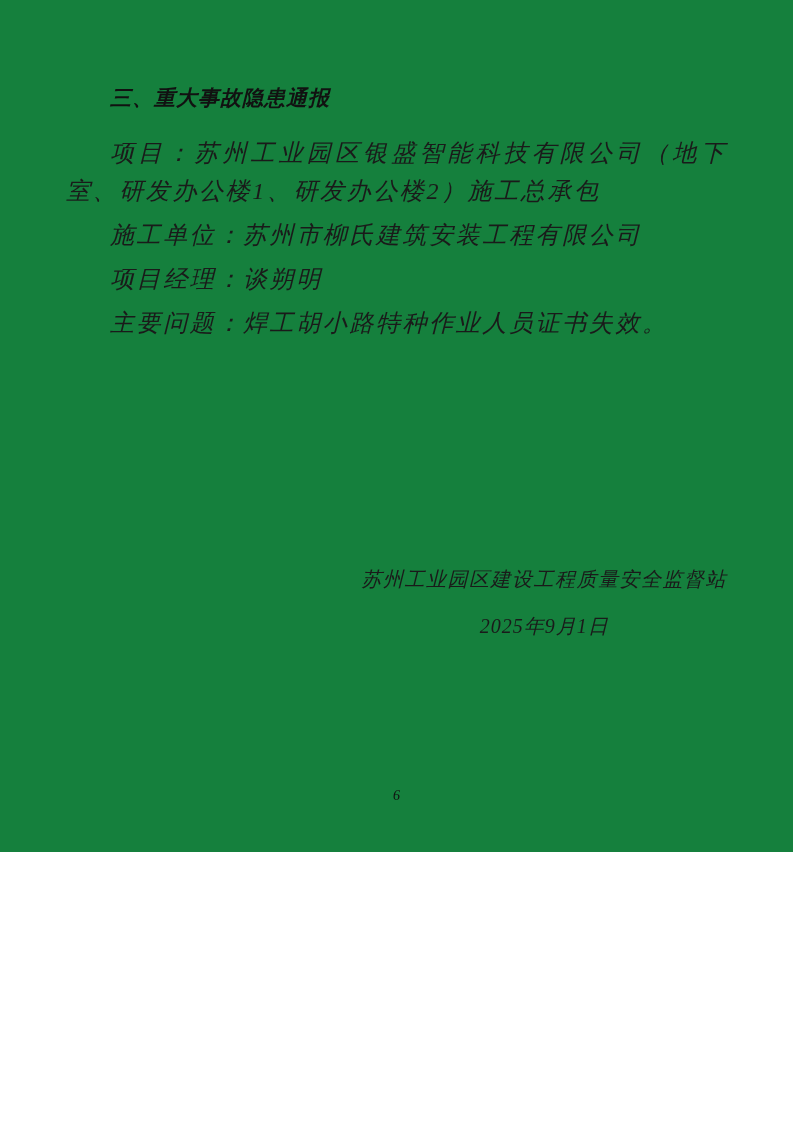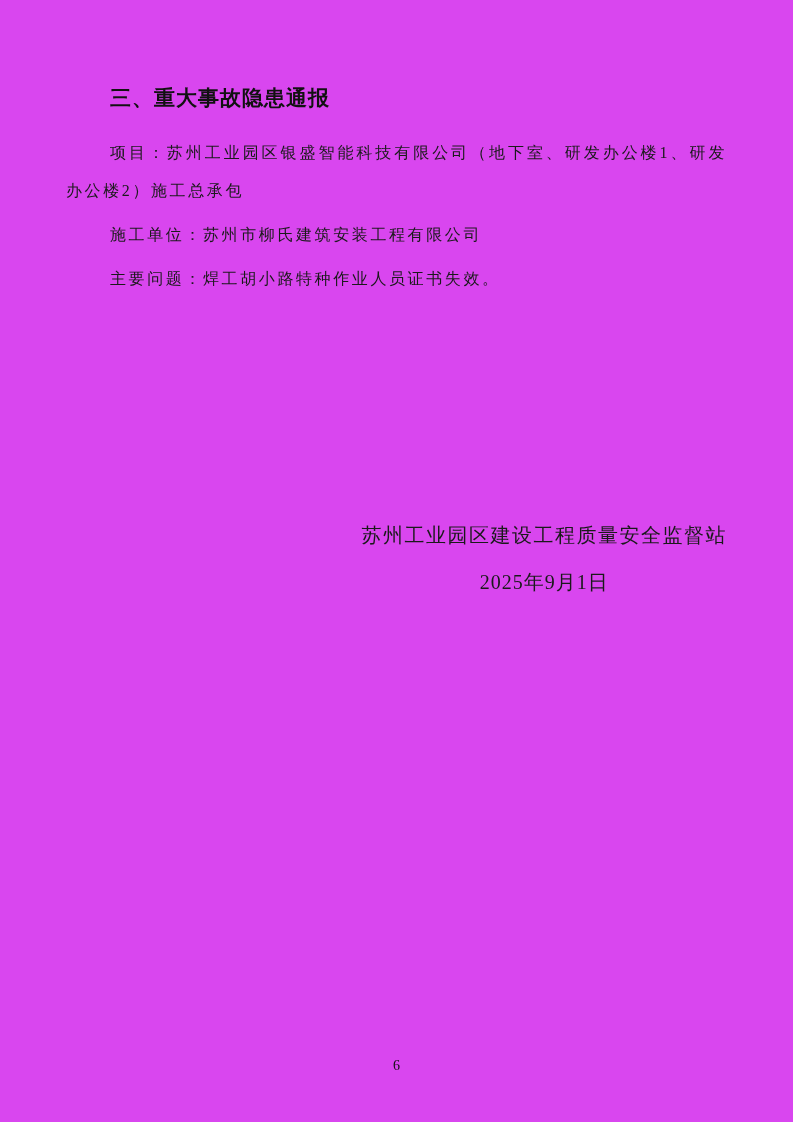--- a/index.html
+++ b/index.html
@@ -3,42 +3,43 @@
 <meta charset="utf-8">
 <style>
   html, body {
     margin: 0;
     padding: 0;
     background: #ffffff;
   }
   .page {
     position: relative;
     width: 793px;
-    height: 1122px;
-    background: #d946ef;
+    height: 852px;
+    background: #15803d;
     font-family: "Liberation Serif", "DejaVu Serif", serif;
     color: #1a1a1a;
     overflow: hidden;
+    font-style: italic;
   }
   .content {
     padding: 84px 66px 0 66px;
   }
   .heading {
     margin: 0 0 22px 0;
     font-family: "Liberation Sans", "DejaVu Sans", sans-serif;
     font-weight: bold;
     font-size: 21px;
     line-height: 28px;
     letter-spacing: 1px;
     text-indent: 44px;
     color: #111111;
   }
   .para {
     margin: 0 0 6px 0;
-    font-size: 16px;
+    font-size: 24px;
     line-height: 38px;
     letter-spacing: 2.6px;
     text-indent: 44px;
     text-align: justify;
     color: #1a1a1a;
   }
   .signature {
     margin-top: 218px;
     margin-left: auto;
     width: max-content;
@@ -73,20 +74,21 @@
 <body>
 
 <div class="page">
   <div class="content">
     <h2 class="heading">三、重大事故隐患通报</h2>
 
     <p class="para">项目：苏州工业园区银盛智能科技有限公司（地下室、研发办公楼1、研发办公楼2）施工总承包</p>
 
     <p class="para">施工单位：苏州市柳氏建筑安装工程有限公司</p>
 
+    <p class="para">项目经理：谈朔明</p>
 
 
 
     <p class="para">主要问题：焊工胡小路特种作业人员证书失效。</p>
 
     <div class="signature">
       <p class="sig-org">苏州工业园区建设工程质量安全监督站</p>
       <p class="sig-date">2025年9月1日</p>
     </div>
   </div>

